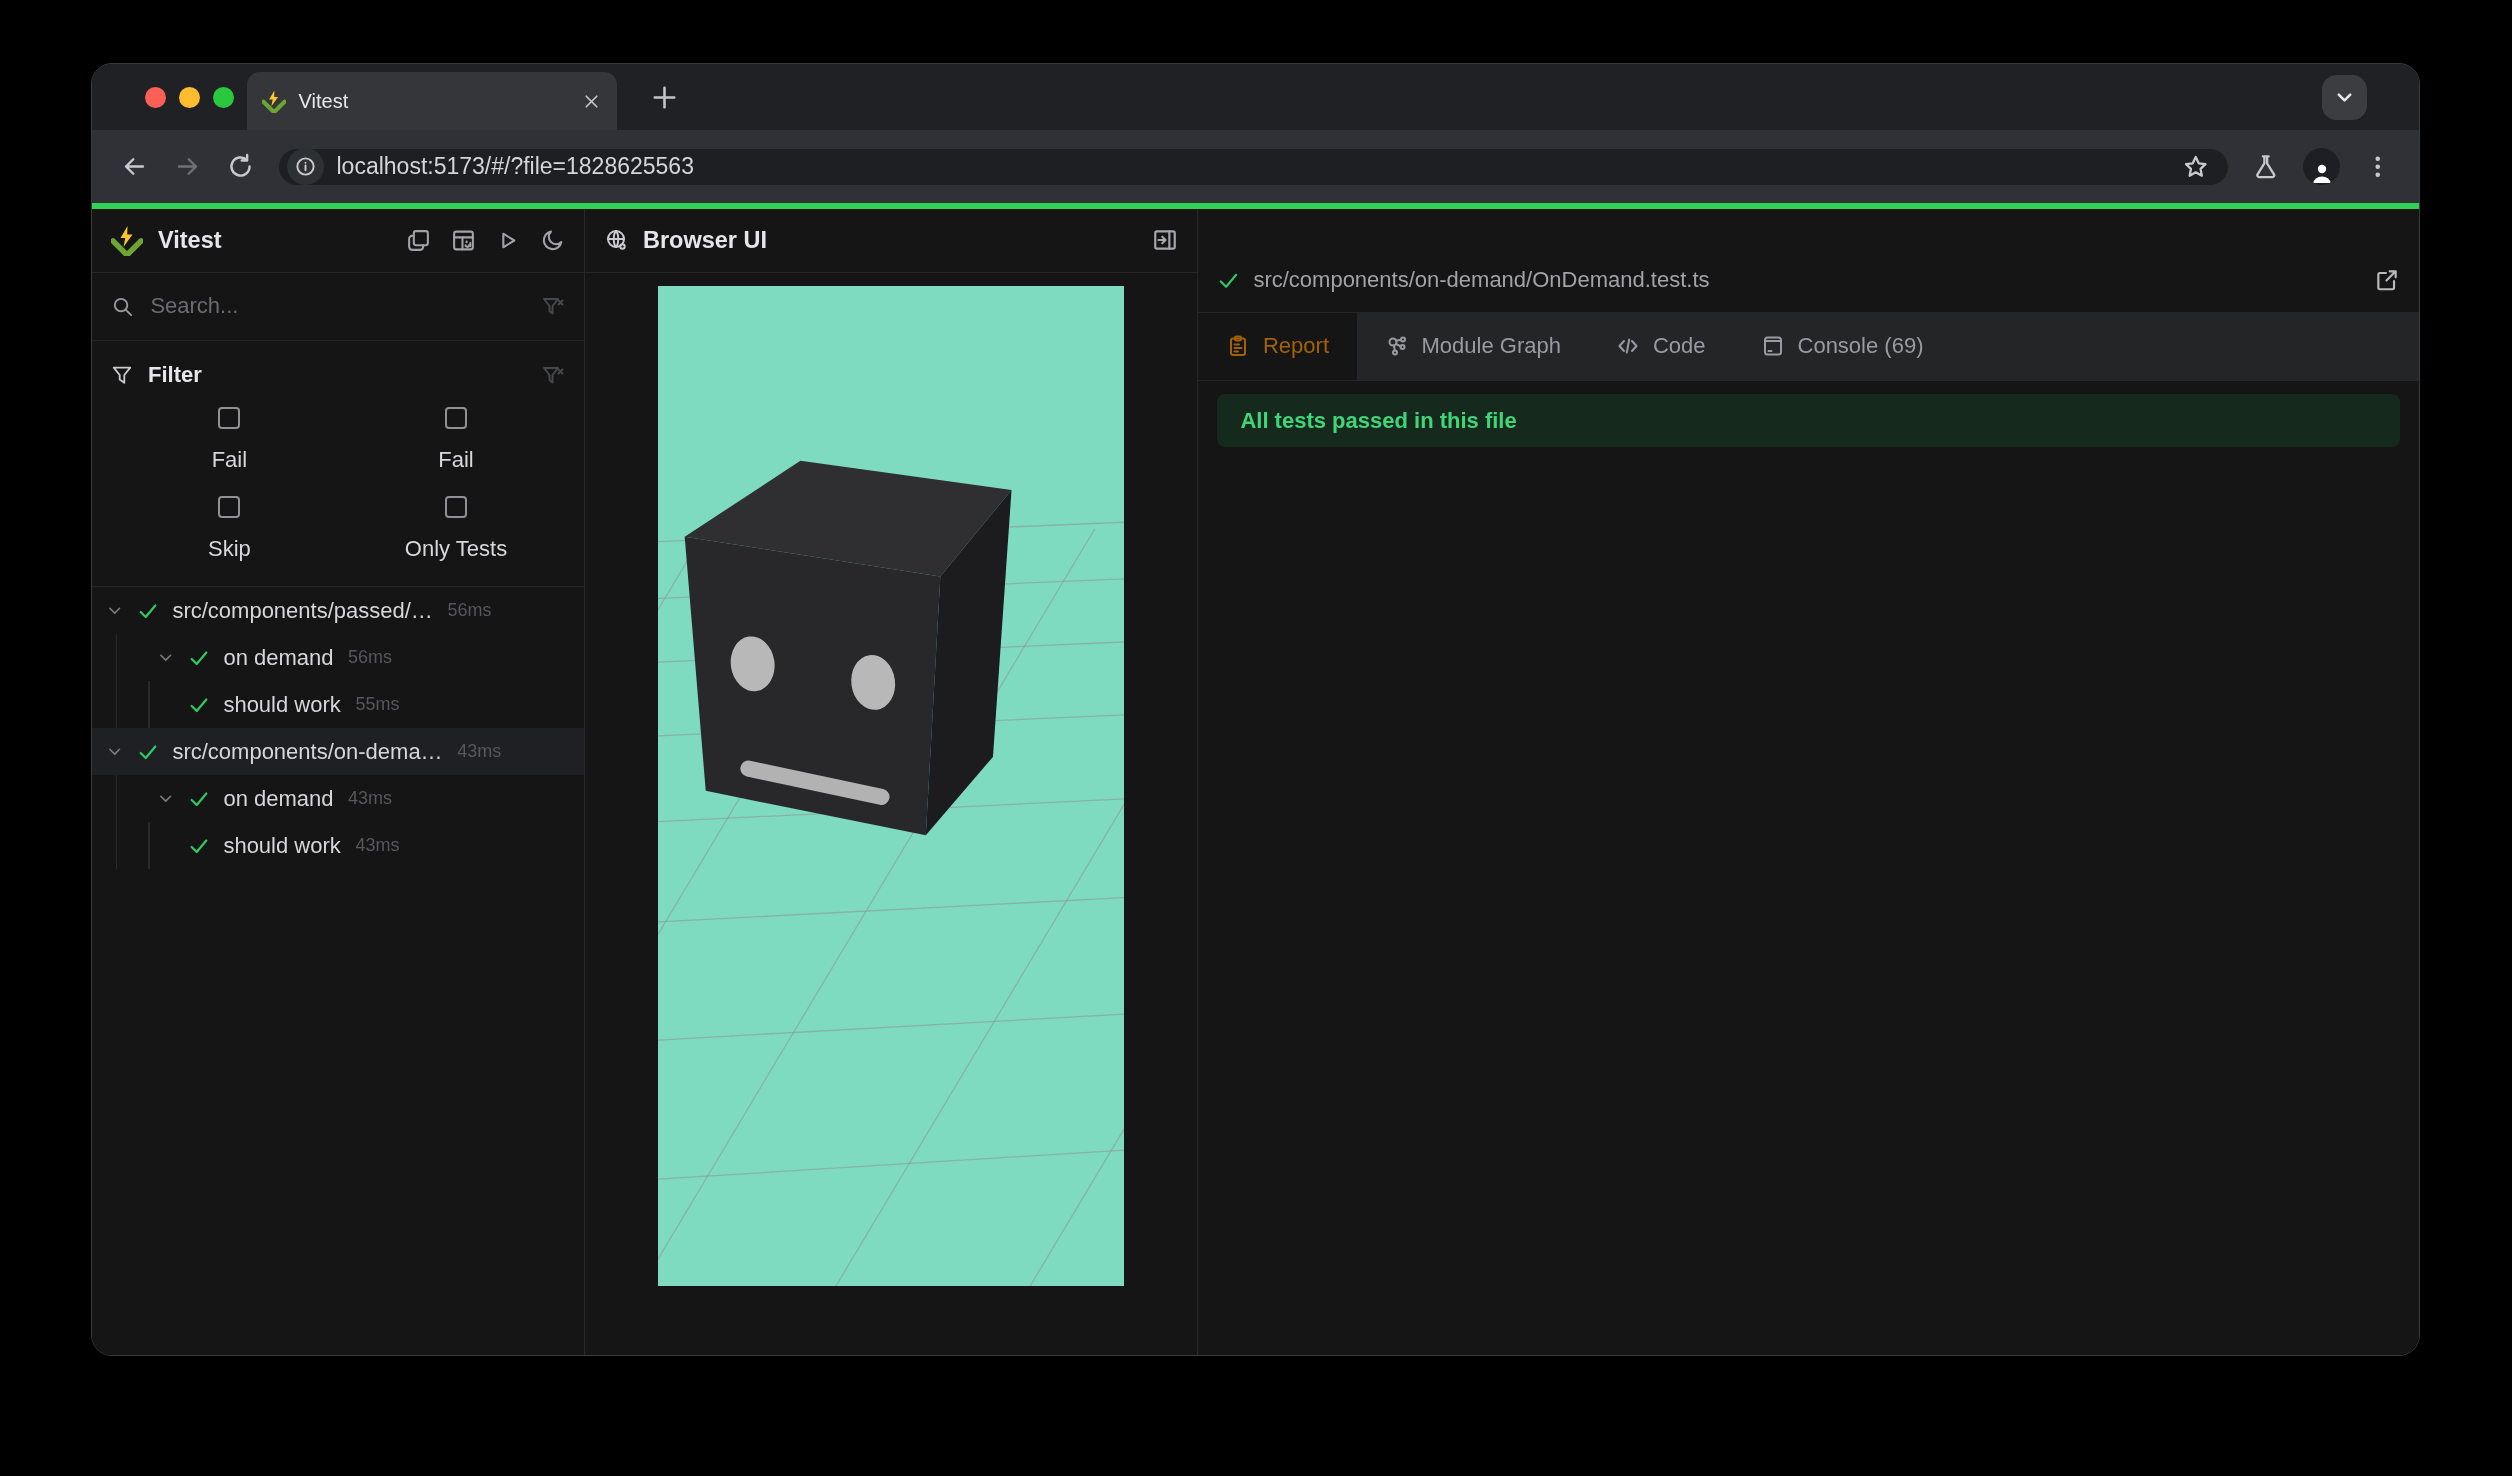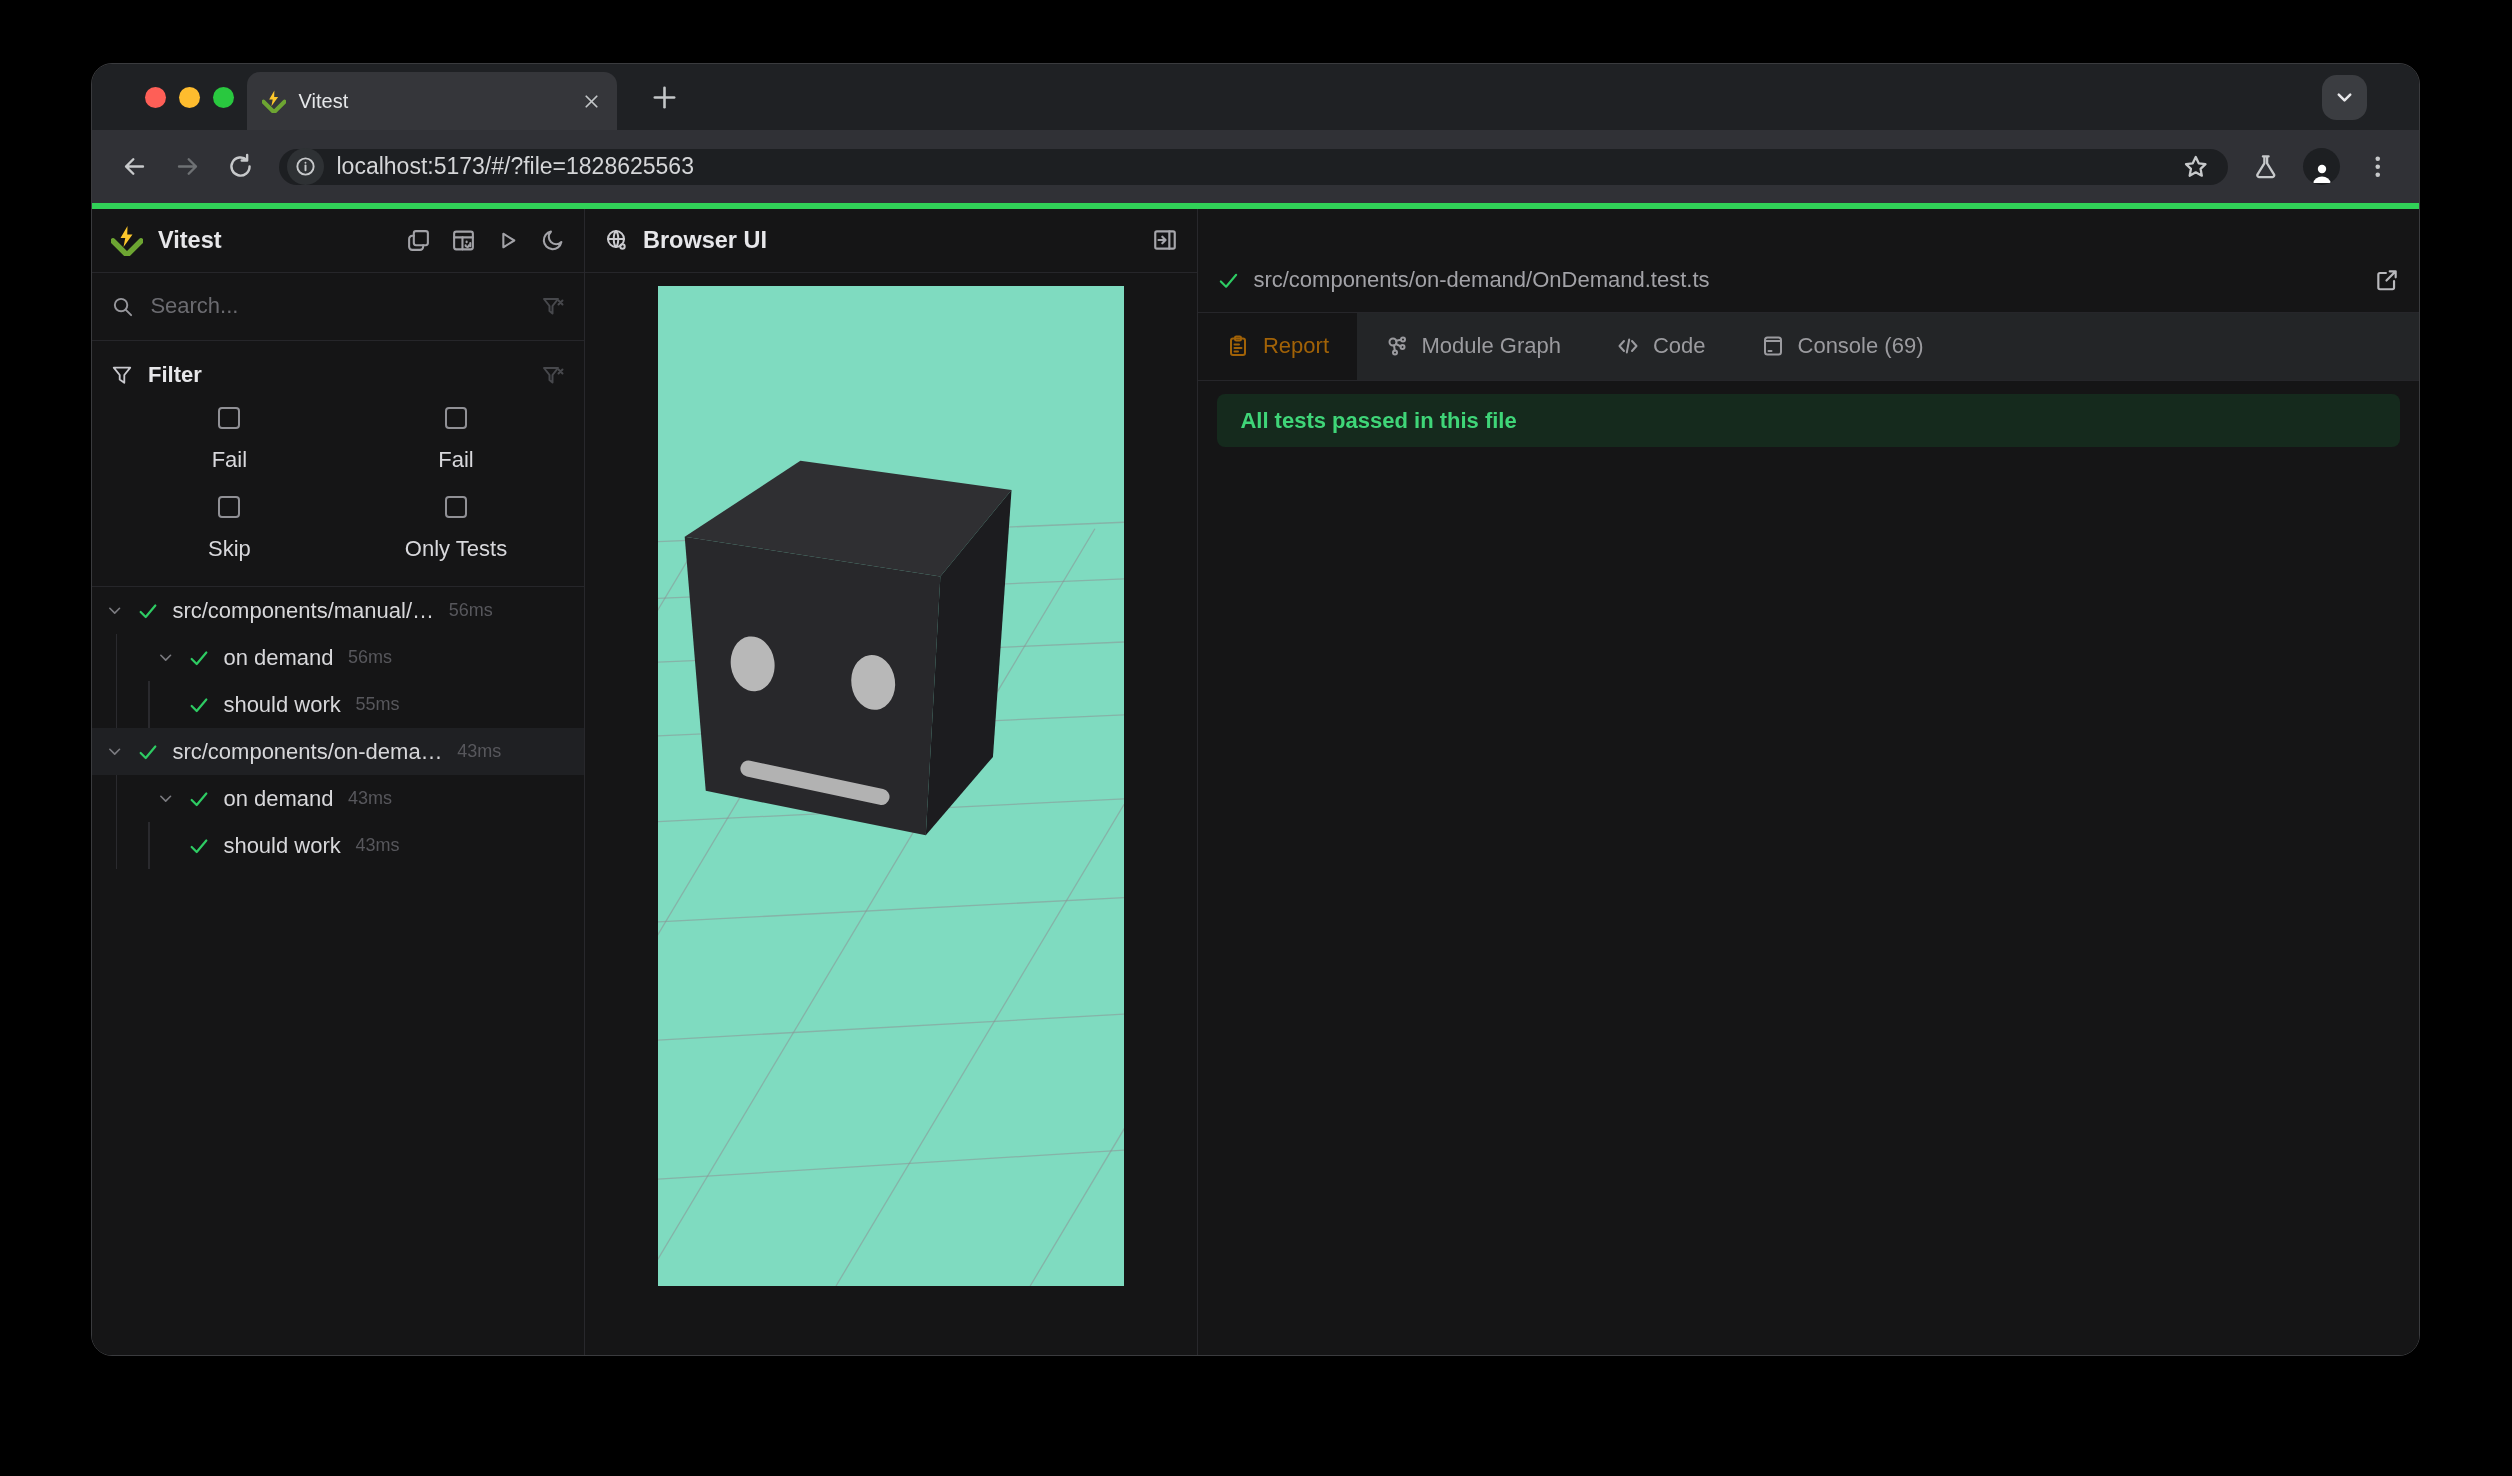--- a/index.html
+++ b/index.html
@@ -411,21 +411,21 @@
           <div class="guide" style="left:23.5px; top:188px; height:94px;"></div>
           <div class="guide" style="left:56px; top:235px; height:47px;"></div>
 
           <div class="tree-row lvl0">
             <svg class="icon tr-chev" viewBox="0 0 24 24">
                 <use href="#i-chevdown"></use>
               </svg>
             <svg class="icon tr-check" viewBox="0 0 24 24" style="stroke-width:2.4">
                 <use href="#i-check"></use>
               </svg>
-            <span class="tr-label">src/components/manual/…</span>
+            <span class="tr-label">src/components/passed/…</span>
             <span class="tr-dur">56ms</span>
           </div>
           <div class="tree-row lvl1">
             <svg class="icon tr-chev" viewBox="0 0 24 24">
                 <use href="#i-chevdown"></use>
               </svg>
             <svg class="icon tr-check" viewBox="0 0 24 24" style="stroke-width:2.4">
                 <use href="#i-check"></use>
               </svg>
             <span class="tr-label">on demand</span>

